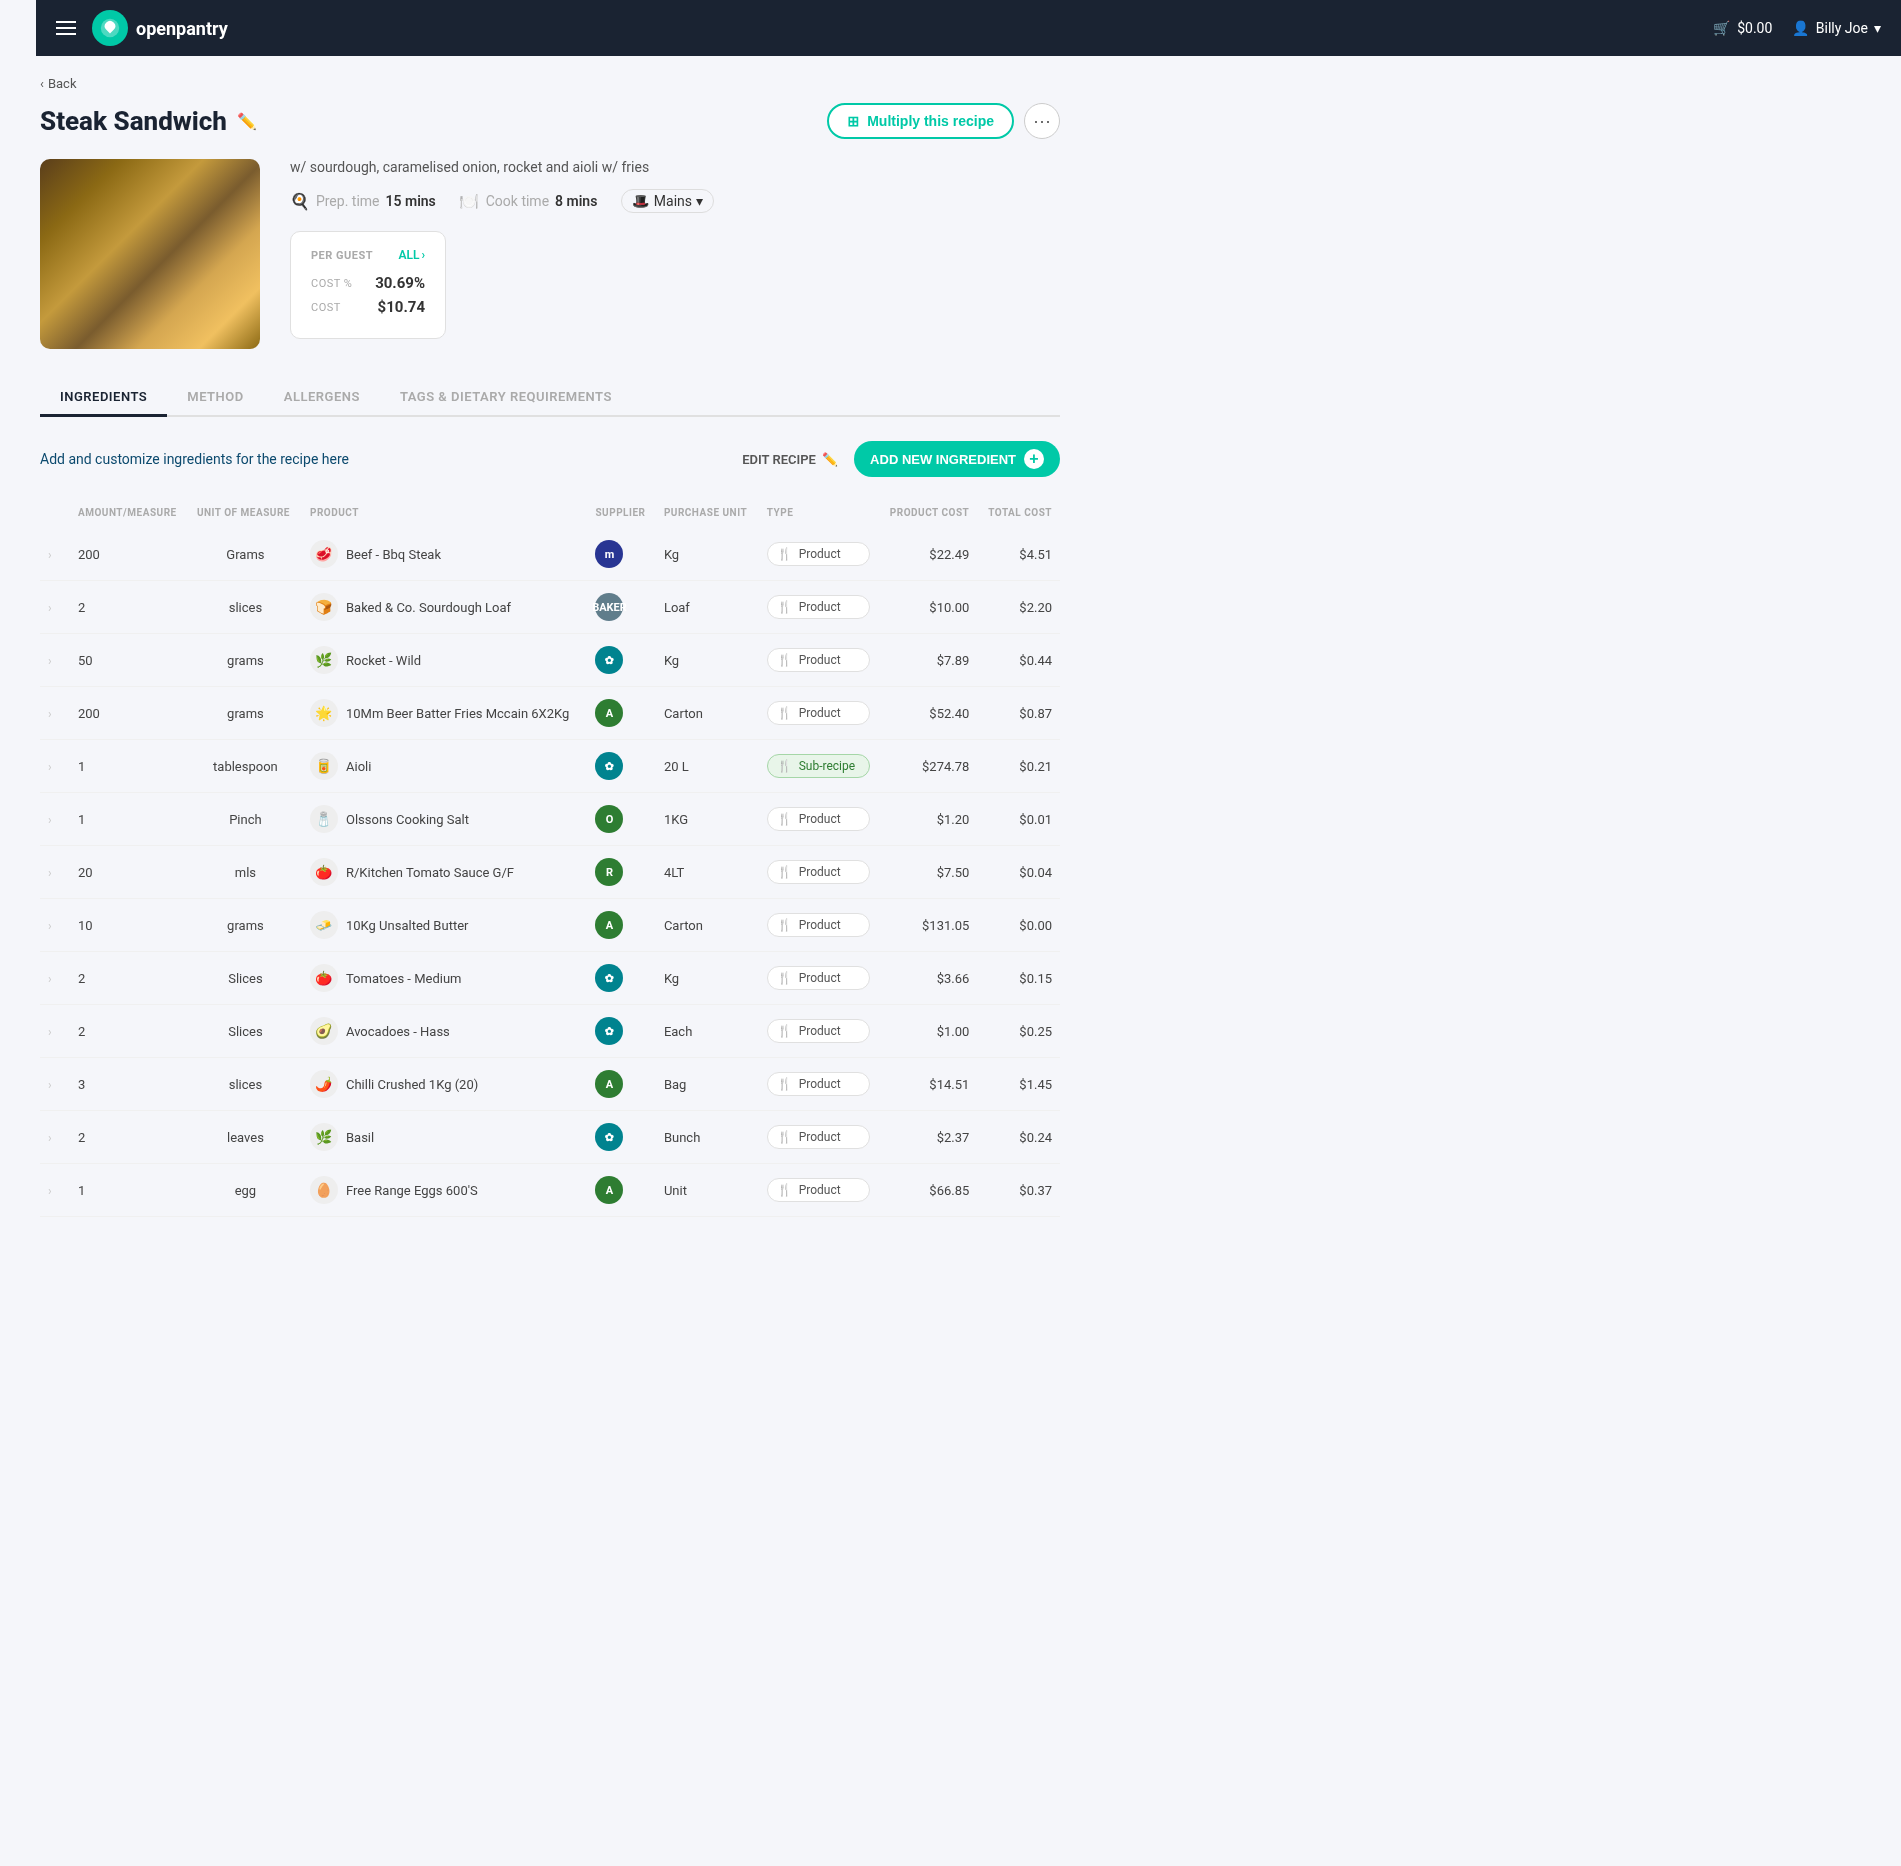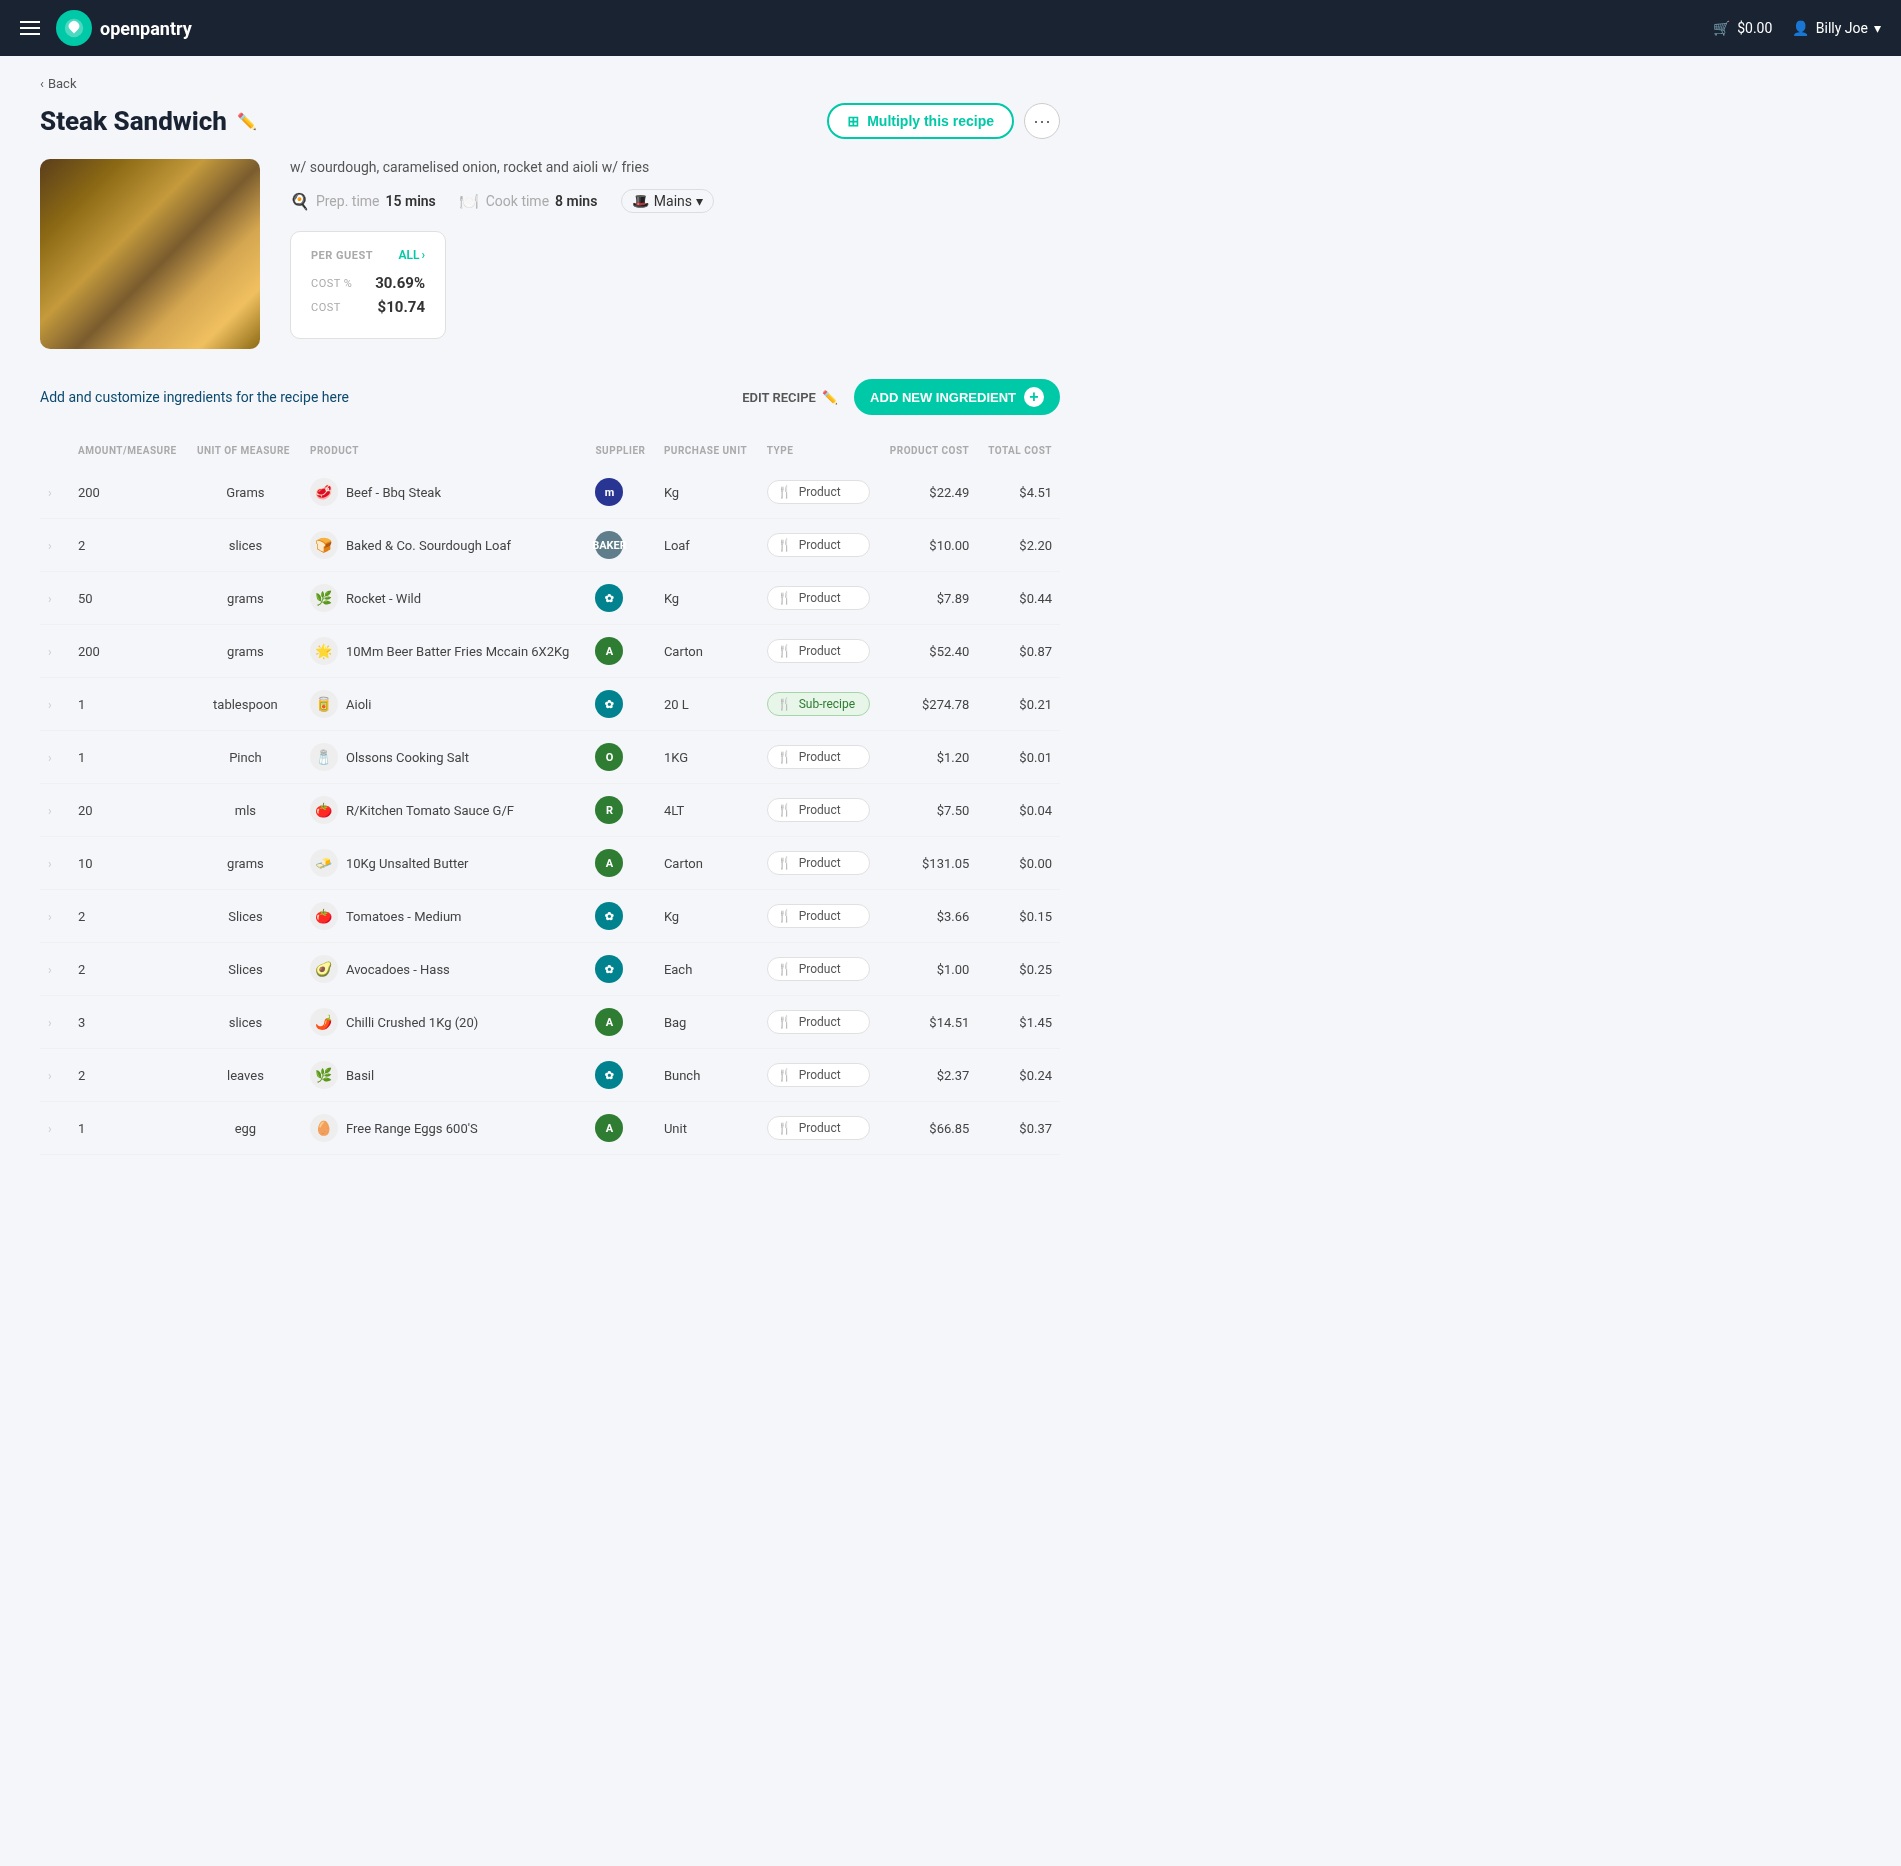--- a/index.html
+++ b/index.html
@@ -7,20 +7,21 @@
 
     
     .top-nav {
       background: #1a2332;
       color: #fff;
       height: 56px;
       display: flex;
       align-items: center;
       padding: 0 20px;
       justify-content: space-between;
+      margin-left: 36px;
     }
     .nav-left { display: flex; align-items: center; gap: 16px; }
     .nav-logo { display: flex; align-items: center; gap: 8px; }
     .logo-icon { width: 36px; height: 36px; background: #00c9a7; border-radius: 50%; display: flex; align-items: center; justify-content: center; }
     .logo-icon svg { width: 22px; height: 22px; fill: white; }
     .logo-text { font-size: 18px; font-weight: 700; color: #fff; }
     .nav-right { display: flex; align-items: center; gap: 20px; }
     .cart-btn { display: flex; align-items: center; gap: 6px; color: #fff; font-size: 14px; }
     .user-btn { display: flex; align-items: center; gap: 6px; color: #fff; font-size: 14px; cursor: pointer; }
     .hamburger { cursor: pointer; display: flex; flex-direction: column; gap: 4px; }
@@ -198,20 +199,26 @@
           <span class="cost-row-value">30.69%</span>
         </div>
         <div class="cost-row">
           <span class="cost-row-label">COST</span>
           <span class="cost-row-value">$10.74</span>
         </div>
       </div>
     </div>
   </div>
 
+  <div class="tabs">
+    <div class="tab active">INGREDIENTS</div>
+    <div class="tab">METHOD</div>
+    <div class="tab">ALLERGENS</div>
+    <div class="tab">TAGS &amp; DIETARY REQUIREMENTS</div>
+  </div>
 
   <div class="ingredients-toolbar">
     <span class="ingredients-hint">Add and customize ingredients for the recipe here</span>
     <div class="toolbar-actions">
       <div class="edit-recipe-btn">
         <span>EDIT RECIPE</span>
         <span>✏️</span>
       </div>
       <button class="add-ingredient-btn">
         <span>ADD NEW INGREDIENT</span>

